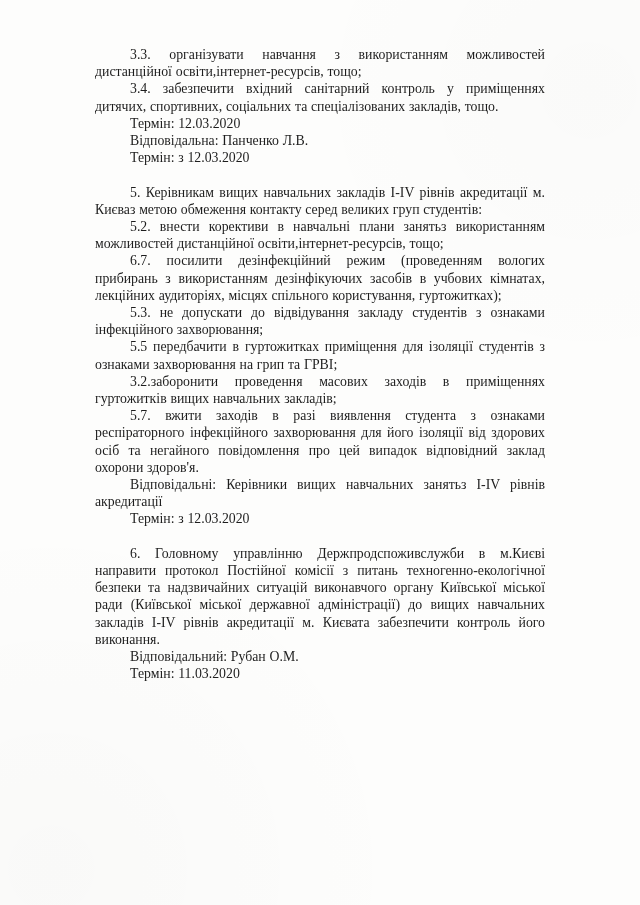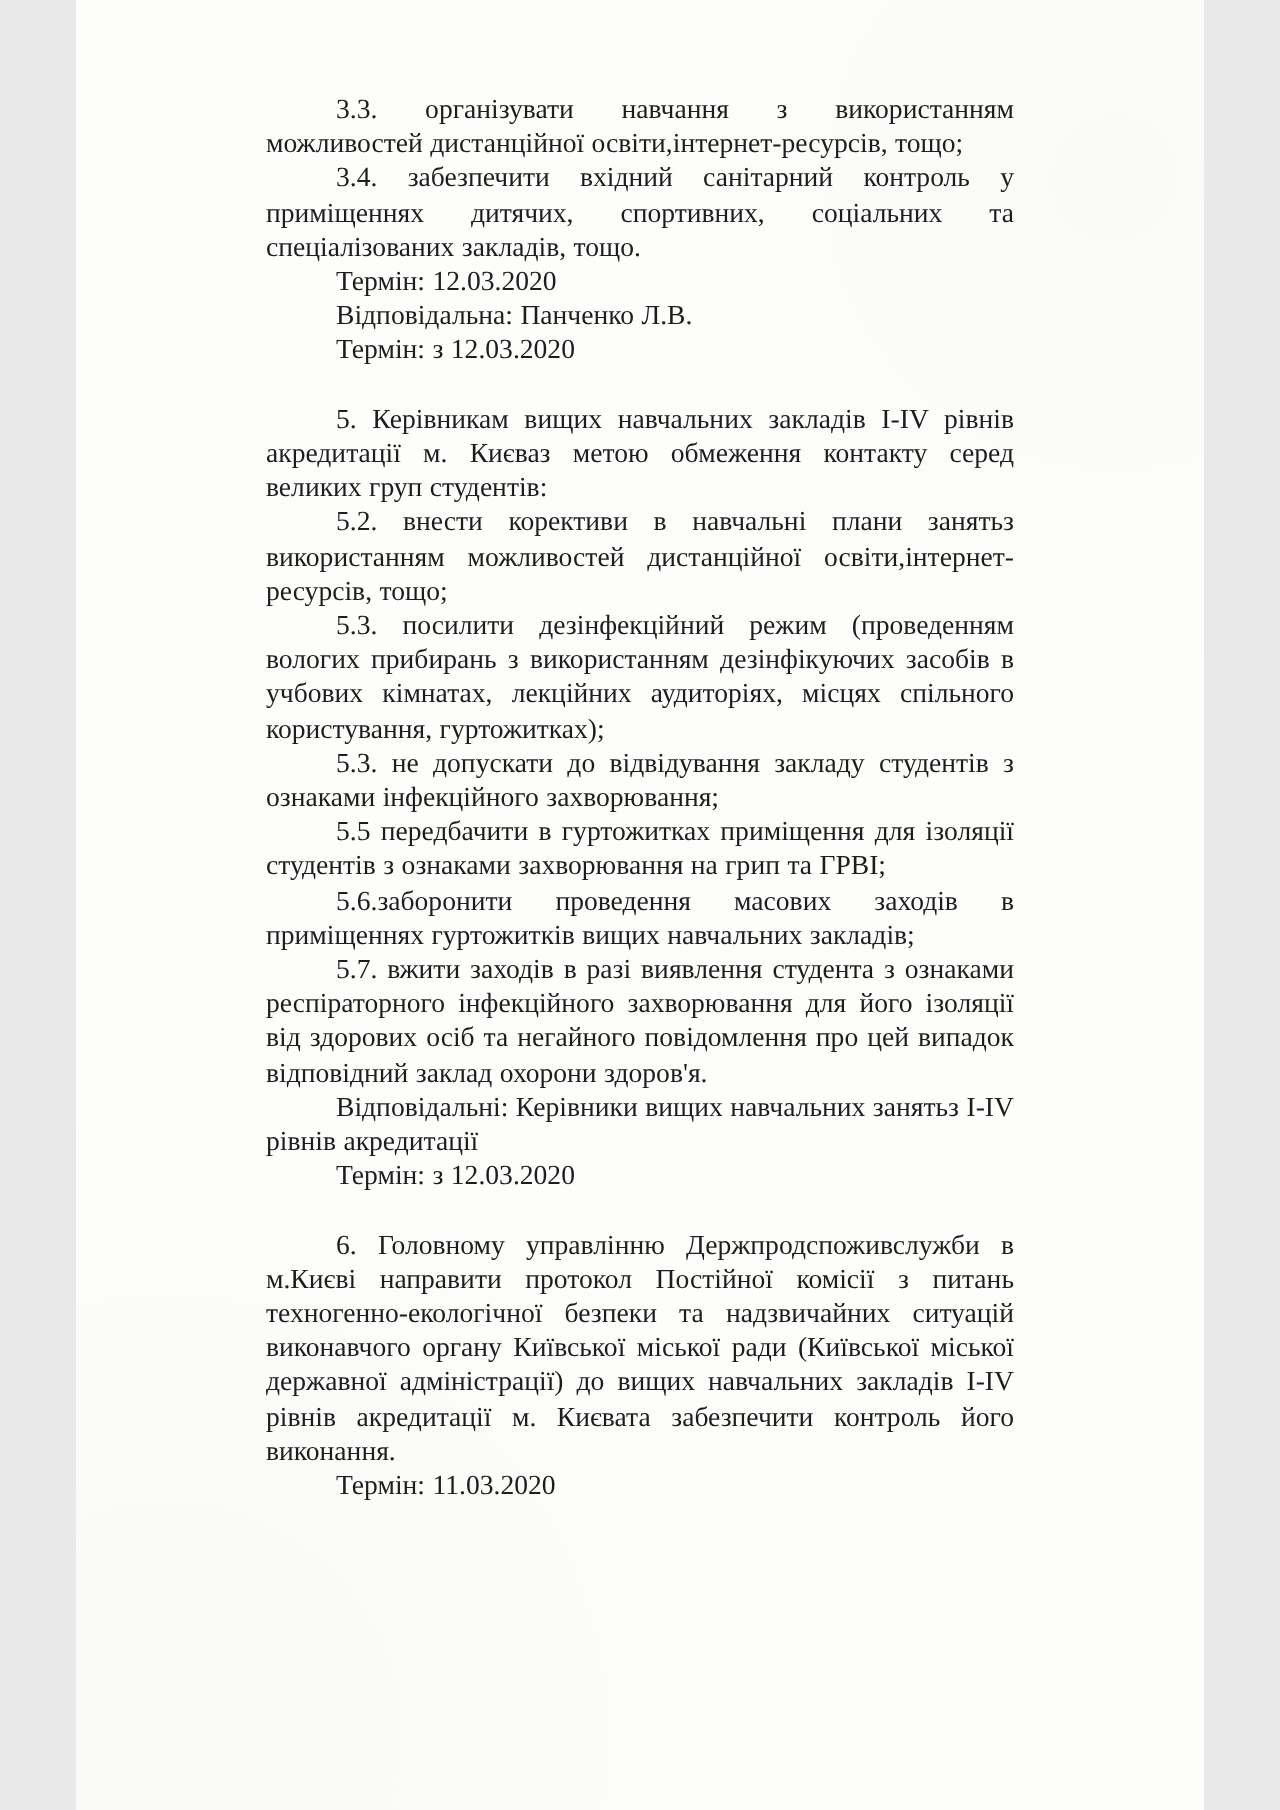--- a/index.html
+++ b/index.html
@@ -2,21 +2,21 @@
 <html lang="uk"><head>
 <meta charset="utf-8">
 <style>
   html, body {
     margin: 0;
     padding: 0;
     background: #e9e9e9;
   }
   .page {
     position: relative;
-    width: 564px;
+    width: 640px;
     height: 905px;
     margin: 0 auto;
     box-sizing: border-box;
     padding: 46px 95px 0 95px;
     background:
       radial-gradient(circle at 8% 96%, rgba(0,0,0,0.015), transparent 35%),
       radial-gradient(circle at 92% 10%, rgba(0,0,0,0.012), transparent 30%),
       #fdfdfc;
     overflow: hidden;
   }
@@ -40,23 +40,24 @@
 <div class="page">
   <p class="par">3.3. організувати навчання з використанням можливостей дистанційної освіти,інтернет-ресурсів, тощо;</p>
   <p class="par">3.4. забезпечити вхідний санітарний контроль у приміщеннях дитячих, спортивних, соціальних та спеціалізованих закладів, тощо.</p>
   <p class="par">Термін: 12.03.2020</p>
 
   <p class="par">Відповідальна: Панченко Л.В.</p>
   <p class="par">Термін: з 12.03.2020</p>
 
   <p class="par section-start">5. Керівникам вищих навчальних закладів I-IV рівнів акредитації м. Києваз метою обмеження контакту серед великих груп студентів:</p>
   <p class="par">5.2. внести корективи в навчальні плани занятьз використанням можливостей дистанційної освіти,інтернет-ресурсів, тощо;</p>
-  <p class="par">5.3. посилити дезінфекційний режим (проведенням вологих прибирань з використанням дезінфікуючих засобів в учбових кімнатах, лекційних аудиторіях, місцях спільного користування, гуртожитках);</p>
+  <p class="par">6.7. посилити дезінфекційний режим (проведенням вологих прибирань з використанням дезінфікуючих засобів в учбових кімнатах, лекційних аудиторіях, місцях спільного користування, гуртожитках);</p>
   <p class="par">5.3. не допускати до відвідування закладу студентів з ознаками інфекційного захворювання;</p>
   <p class="par">5.5 передбачити в гуртожитках приміщення для ізоляції студентів з ознаками захворювання на грип та ГРВІ;</p>
-  <p class="par">5.6.заборонити проведення масових заходів в приміщеннях гуртожитків вищих навчальних закладів;</p>
+  <p class="par">3.2.заборонити проведення масових заходів в приміщеннях гуртожитків вищих навчальних закладів;</p>
   <p class="par">5.7. вжити заходів в разі виявлення студента з ознаками респіраторного інфекційного захворювання для його ізоляції від здорових осіб та негайного повідомлення про цей випадок відповідний заклад охорони здоров'я.</p>
   <p class="par">Відповідальні: Керівники вищих навчальних занятьз I-IV рівнів акредитації</p>
   <p class="par">Термін: з 12.03.2020</p>
 
   <p class="par section-start">6. Головному управлінню Держпродспоживслужби в м.Києві направити протокол Постійної комісії з питань техногенно-екологічної безпеки та надзвичайних ситуацій виконавчого органу Київської міської ради (Київської міської державної адміністрації) до вищих навчальних закладів I-IV рівнів акредитації  м. Києвата забезпечити контроль його виконання.</p>
+  <p class="par">Відповідальний: Рубан О.М.</p>
   <p class="par">Термін: 11.03.2020</p>
 </div>
 
 </body></html>

